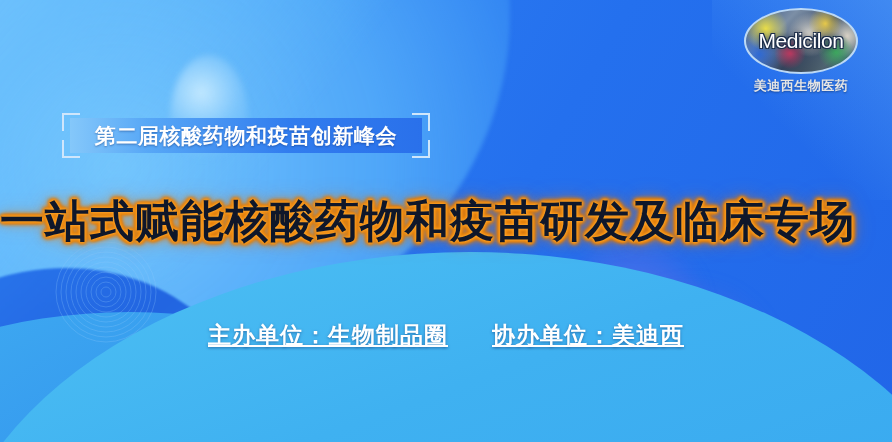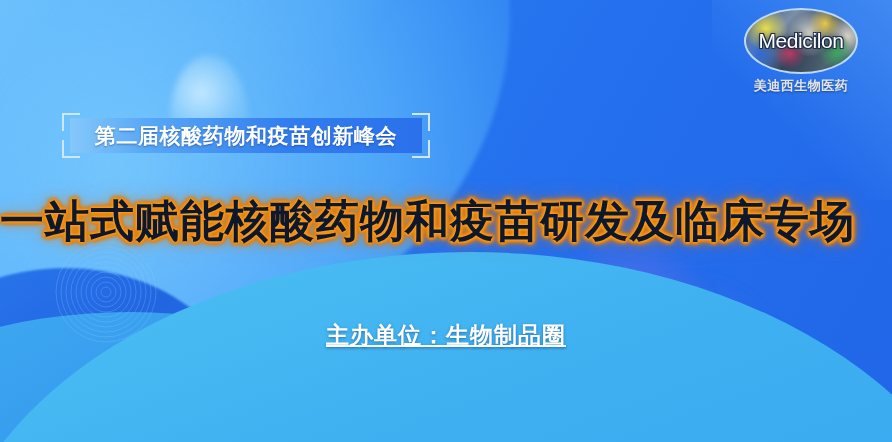--- a/index.html
+++ b/index.html
@@ -336,15 +336,16 @@
     <span class="bracket tl"></span>
     <span class="bracket bl"></span>
     <span class="bracket tr"></span>
     <span class="bracket br"></span>
   </div>
 
   <div class="headline">一站式赋能核酸药物和疫苗研发及临床专场</div>
 
   <div class="credits">
     <span>主办单位：生物制品圈</span>
+    <span>协办单位：美迪西</span>
   </div>
 
 </div>
 
 </body></html>

